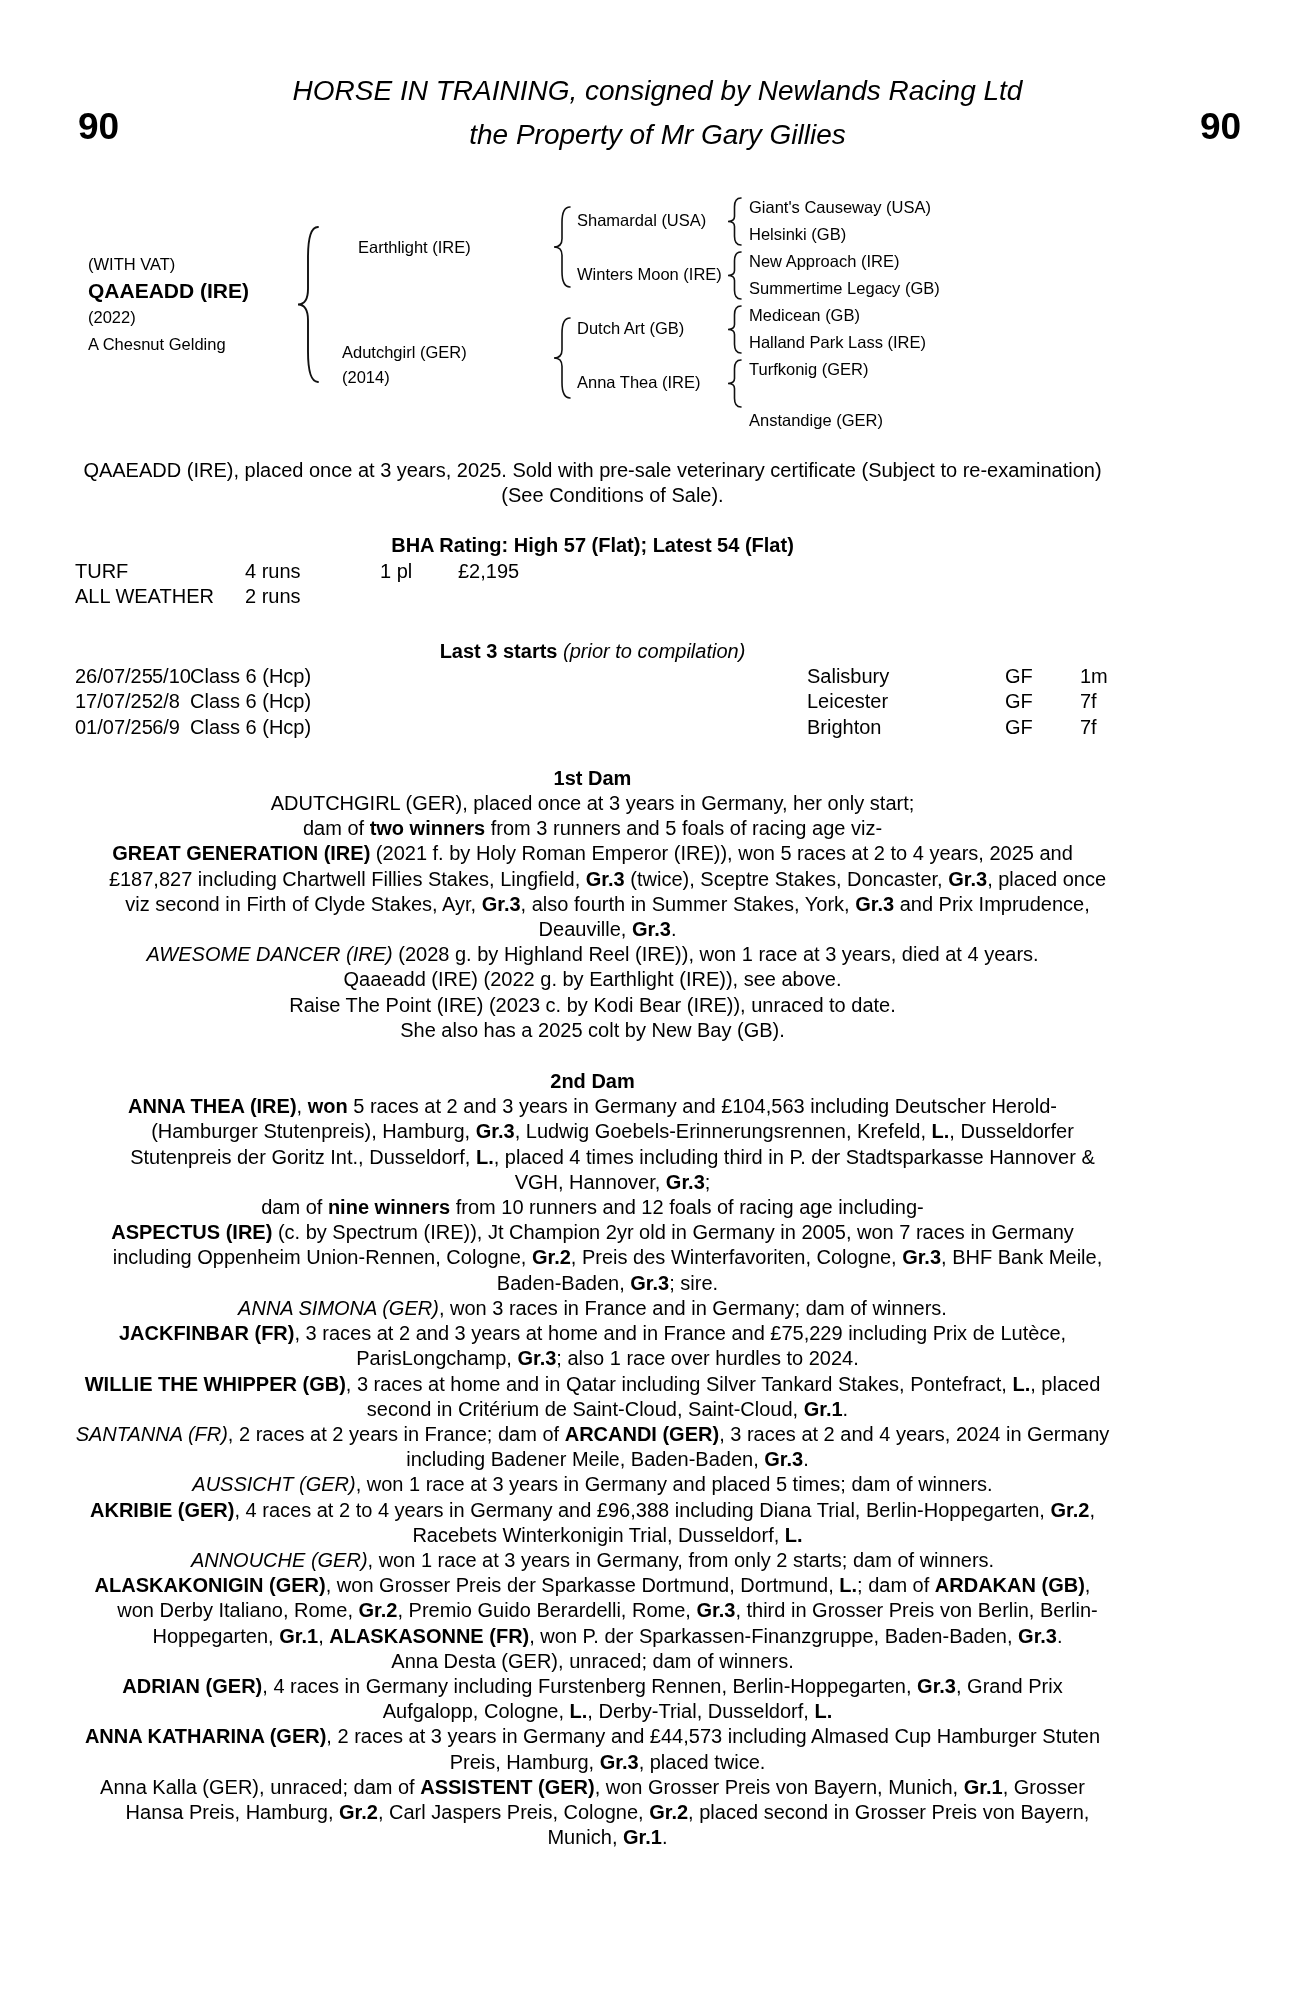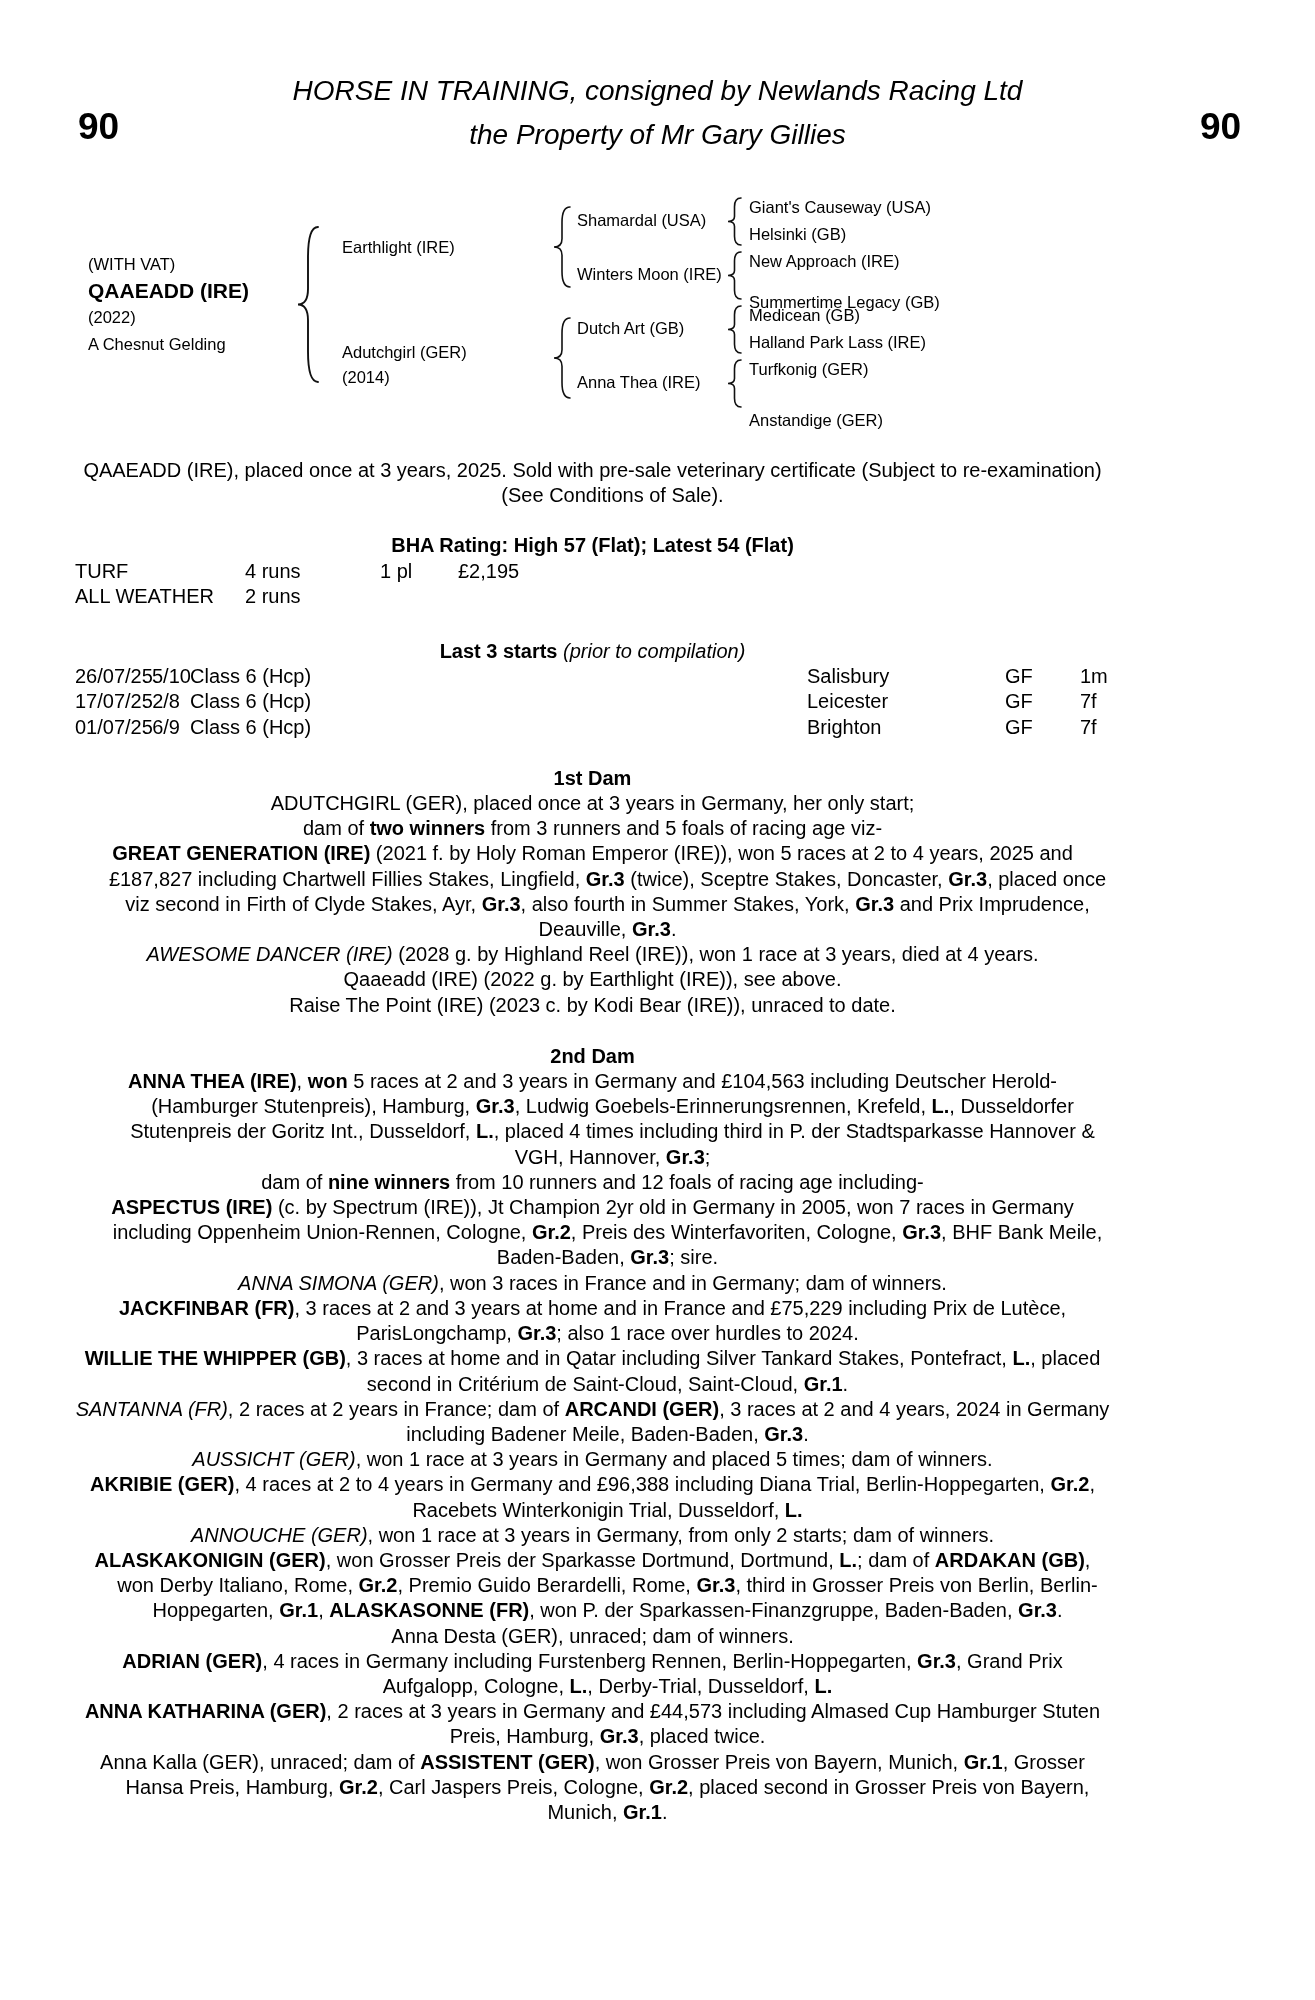--- a/index.html
+++ b/index.html
@@ -60,21 +60,21 @@
   <section class="pedigree">
     <span class="ped" style="left:13px; top:57px;text-align:center;">(WITH VAT)</span>
     <span class="ped ped-horse-name" style="left:13px; top:80px;">QAAEADD (IRE)</span>
     <span class="ped" style="left:13px; top:110px;">(2022)</span>
     <span class="ped" style="left:13px; top:137px;">A Chesnut Gelding</span>
 
     <svg class="brace big" style="left:222px; top:28px;" width="22" height="157" viewBox="0 0 22 157">
         <path d="M 21 1 Q 11 1 11 31.400000000000002 L 11 62.800000000000004 Q 11 78.5 1 78.5 Q 11 78.5 11 94.2 L 11 125.60000000000001 Q 11 156 21 156"></path>
       </svg>
 
-    <span class="ped" style="left:267px; top:40px;">Earthlight (IRE)</span>
+    <span class="ped" style="left:283px; top:40px;">Earthlight (IRE)</span>
     <span class="ped" style="left:267px; top:145px;">Adutchgirl (GER)</span>
     <span class="ped" style="left:267px; top:170px;">(2014)</span>
 
     <svg class="brace" style="left:478px; top:8px;" width="18" height="82" viewBox="0 0 18 82">
         <path d="M 17 1 Q 9 1 9 16.400000000000002 L 9 32.800000000000004 Q 9 41 1 41 Q 9 41 9 49.199999999999996 L 9 65.60000000000001 Q 9 81 17 81"></path>
       </svg>
     <svg class="brace" style="left:478px; top:119px;" width="18" height="82" viewBox="0 0 18 82">
         <path d="M 17 1 Q 9 1 9 16.400000000000002 L 9 32.800000000000004 Q 9 41 1 41 Q 9 41 9 49.199999999999996 L 9 65.60000000000001 Q 9 81 17 81"></path>
       </svg>
 
@@ -92,21 +92,21 @@
     <svg class="brace" style="left:652px; top:107px;" width="15" height="49" viewBox="0 0 15 49">
         <path d="M 14 1 Q 7.5 1 7.5 9.8 L 7.5 19.6 Q 7.5 24.5 1 24.5 Q 7.5 24.5 7.5 29.4 L 7.5 39.2 Q 7.5 48 14 48"></path>
       </svg>
     <svg class="brace" style="left:652px; top:161px;" width="15" height="49" viewBox="0 0 15 49">
         <path d="M 14 1 Q 7.5 1 7.5 9.8 L 7.5 19.6 Q 7.5 24.5 1 24.5 Q 7.5 24.5 7.5 29.4 L 7.5 39.2 Q 7.5 48 14 48"></path>
       </svg>
 
     <span class="ped" style="left:674px; top:0px;">Giant's Causeway (USA)</span>
     <span class="ped" style="left:674px; top:27px;">Helsinki (GB)</span>
     <span class="ped" style="left:674px; top:54px;">New Approach (IRE)</span>
-    <span class="ped" style="left:674px; top:95px;">Summertime Legacy (GB)</span>
+    <span class="ped" style="left:674px; top:81px;">Summertime Legacy (GB)</span>
     <span class="ped" style="left:674px; top:108px;">Medicean (GB)</span>
     <span class="ped" style="left:674px; top:135px;">Halland Park Lass (IRE)</span>
     <span class="ped" style="left:674px; top:162px;">Turfkonig (GER)</span>
     <span class="ped" style="left:674px; top:189px;margin-top:24px;">Anstandige (GER)</span>
   </section>
 
   <main class="body">
 
     <p class="l0 j"><span>QAAEADD (IRE), placed once at 3 years, 2025. Sold with pre-sale veterinary certificate (Subject to re-examination) (See Conditions of Sale).</span></p>
 
@@ -156,20 +156,21 @@
       </div>
     </div>
 
     <p class="dam-heading">1st Dam</p>
     <p class="l0"><span>ADUTCHGIRL (GER), placed once at 3 years in Germany, her only start;</span></p>
     <p class="l0"><span>dam of </span><span class="b">two winners</span><span> from 3 runners and 5 foals of racing age viz-</span></p>
     <p class="l1 j"><span class="b">GREAT GENERATION (IRE)</span><span> (2021 f. by Holy Roman Emperor (IRE)), won 5 races at 2 to 4 years, 2025 and £187,827 including Chartwell Fillies Stakes, Lingfield, </span><span class="b">Gr.3</span><span> (twice), Sceptre Stakes, Doncaster, </span><span class="b">Gr.3</span><span>, placed once viz second in Firth of Clyde Stakes, Ayr, </span><span class="b">Gr.3</span><span>, also fourth in Summer Stakes, York, </span><span class="b">Gr.3</span><span> and Prix Imprudence, Deauville, </span><span class="b">Gr.3</span><span>.</span></p>
     <p class="l1 j"><span class="i">AWESOME DANCER (IRE)</span><span> (2028 g. by Highland Reel (IRE)), won 1 race at 3 years, died at 4 years.</span></p>
     <p class="l1"><span>Qaaeadd (IRE) (2022 g. by Earthlight (IRE)), see above.</span></p>
     <p class="l1"><span>Raise The Point (IRE) (2023 c. by Kodi Bear (IRE)), unraced to date.</span></p>
+    <p class="l0"><span>She also has a 2025 colt by New Bay (GB).</span></p>
 
     <p class="dam-heading">2nd Dam</p>
     <p class="l0 j"><span class="b">ANNA THEA (IRE)</span><span>, </span><span class="b">won</span><span> 5 races at 2 and 3 years in Germany and £104,563 including Deutscher Herold-(Hamburger Stutenpreis), Hamburg, </span><span class="b">Gr.3</span><span>, Ludwig Goebels-Erinnerungsrennen, Krefeld, </span><span class="b">L.</span><span>, Dusseldorfer Stutenpreis der Goritz Int., Dusseldorf, </span><span class="b">L.</span><span>, placed 4 times including third in P. der Stadtsparkasse Hannover &amp; VGH, Hannover, </span><span class="b">Gr.3</span><span>;</span></p>
     <p class="l0"><span>dam of </span><span class="b">nine winners</span><span> from 10 runners and 12 foals of racing age including-</span></p>
     <p class="l1 j"><span class="b">ASPECTUS (IRE)</span><span> (c. by Spectrum (IRE)), Jt Champion 2yr old in Germany in 2005, won 7 races in Germany including Oppenheim Union-Rennen, Cologne, </span><span class="b">Gr.2</span><span>, Preis des Winterfavoriten, Cologne, </span><span class="b">Gr.3</span><span>, BHF Bank Meile, Baden-Baden, </span><span class="b">Gr.3</span><span>; sire.</span></p>
     <p class="l1 j"><span class="i">ANNA SIMONA (GER)</span><span>, won 3 races in France and in Germany; dam of winners.</span></p>
     <p class="l2 j"><span class="b">JACKFINBAR (FR)</span><span>, 3 races at 2 and 3 years at home and in France and £75,229 including Prix de Lutèce, ParisLongchamp, </span><span class="b">Gr.3</span><span>; also 1 race over hurdles to 2024.</span></p>
     <p class="l2 j"><span class="b">WILLIE THE WHIPPER (GB)</span><span>, 3 races at home and in Qatar including Silver Tankard Stakes, Pontefract, </span><span class="b">L.</span><span>, placed second in Critérium de Saint-Cloud, Saint-Cloud, </span><span class="b">Gr.1</span><span>.</span></p>
     <p class="l2 j"><span class="i">SANTANNA (FR)</span><span>, 2 races at 2 years in France; dam of </span><span class="b">ARCANDI (GER)</span><span>, 3 races at 2 and 4 years, 2024 in Germany including Badener Meile, Baden-Baden, </span><span class="b">Gr.3</span><span>.</span></p>
     <p class="l1 j"><span class="i">AUSSICHT (GER)</span><span>, won 1 race at 3 years in Germany and placed 5 times; dam of winners.</span></p>

